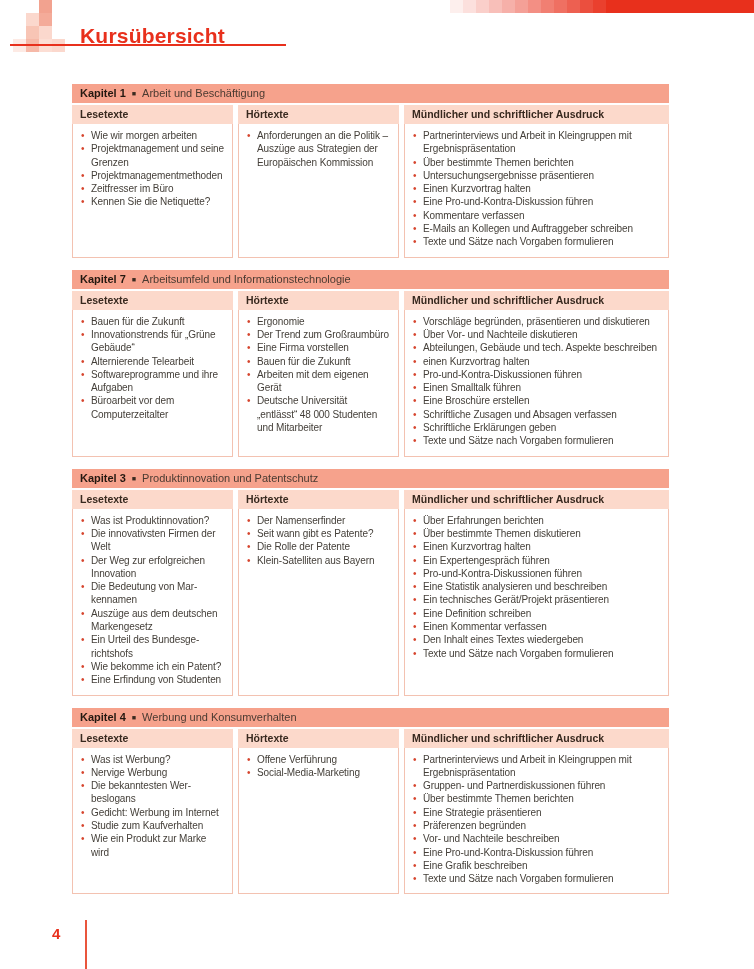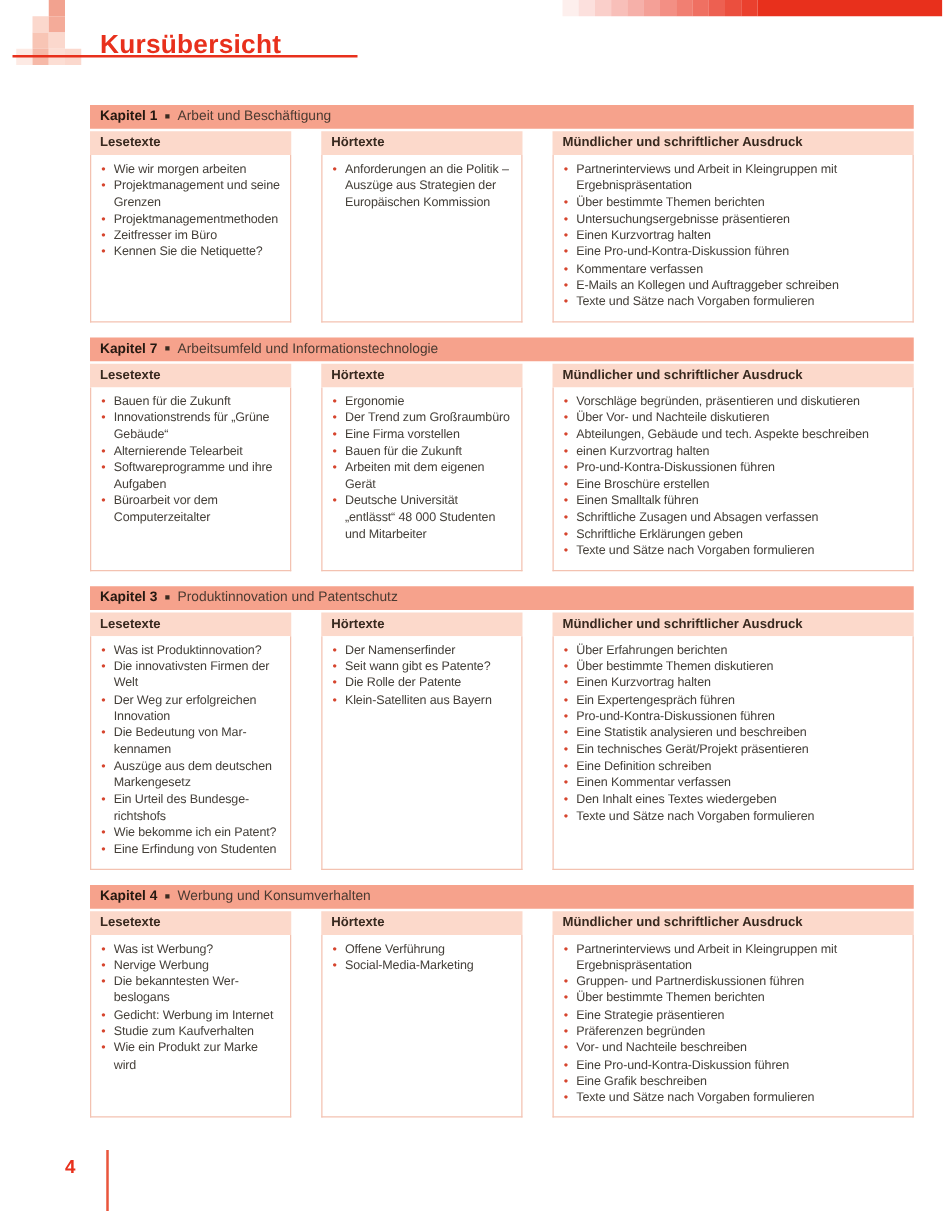--- a/index.html
+++ b/index.html
@@ -12,30 +12,30 @@
   .deco-left .sq { position:absolute; width:13px; height:13px; }
   .title-underline { position:absolute; left:10px; top:44px; width:276px; height:2px; background:var(--accent); }
   .deco-right { position:absolute; left:450px; top:0; right:0; height:13px; display:flex; }
   .deco-right .px { width:13px; height:13px; background:var(--accent); flex:none; }
   .deco-right .px-bar { flex:1; background:var(--accent); }
   .page-title {
     position:absolute; left:64px; top:8px; margin:16px;
     font-size:21px; font-weight:bold; color:var(--accent); letter-spacing:0.2px;
   }
   
-  .content { position:absolute; left:72px; top:84px; width:659px; }
+  .content { position:absolute; left:72px; top:84px; width:597px; }
   .chapter { margin-bottom:12px; }
   .chapter-bar {
     background:var(--chapter-bar-bg); padding:3px 8px 4px;
     font-size:11px; display:flex; align-items:baseline; gap:6px; color:#4a3a31;
   }
   .chapter-label { font-weight:bold; color:#241810; }
   .chapter-square { font-size:7px; position:relative; top:-1px; color:#3a2a20; }
   .chapter-title { color:#4a3a31; }
-  .columns { display:flex; gap:24px; margin-top:2px; align-items:stretch; }
+  .columns { display:flex; gap:5px; margin-top:2px; align-items:stretch; }
   .col { display:flex; flex-direction:column; }
   .col-fixed { width:161px; flex:none; }
   .col-wide { flex:1; min-width:0; }
   .col-header {
     background:var(--column-header-bg); font-weight:bold; font-size:10.5px;
     color:#38291f; padding:3px 8px 4px;
   }
   .col-body {
     background:#fff; border:1px solid var(--box-border); border-top:none;
     flex:1; margin:0; padding:5px 8px 8px; list-style:none;
@@ -155,22 +155,22 @@
             </ul>
       </div>
       <div class="col col-wide">
         <div class="col-header">Mündlicher und schriftlicher Ausdruck</div>
         <ul class="col-body">
               <li>Vorschläge begründen, präsentieren und diskutieren</li>
               <li>Über Vor- und Nachteile diskutieren</li>
               <li>Abteilungen, Gebäude und tech. Aspekte beschreiben</li>
               <li>einen Kurzvortrag halten</li>
               <li>Pro-und-Kontra-Diskussionen führen</li>
+              <li>Einen Smalltalk führen</li>
               <li>Eine Broschüre erstellen</li>
-              <li>Einen Smalltalk führen</li>
               <li>Schriftliche Zusagen und Absagen verfassen</li>
               <li>Schriftliche Erklärungen geben</li>
               <li>Texte und Sätze nach Vorgaben formulieren</li>
             </ul>
       </div>
     </div>
   </section>
 
   <section class="chapter">
     <div class="chapter-bar">

